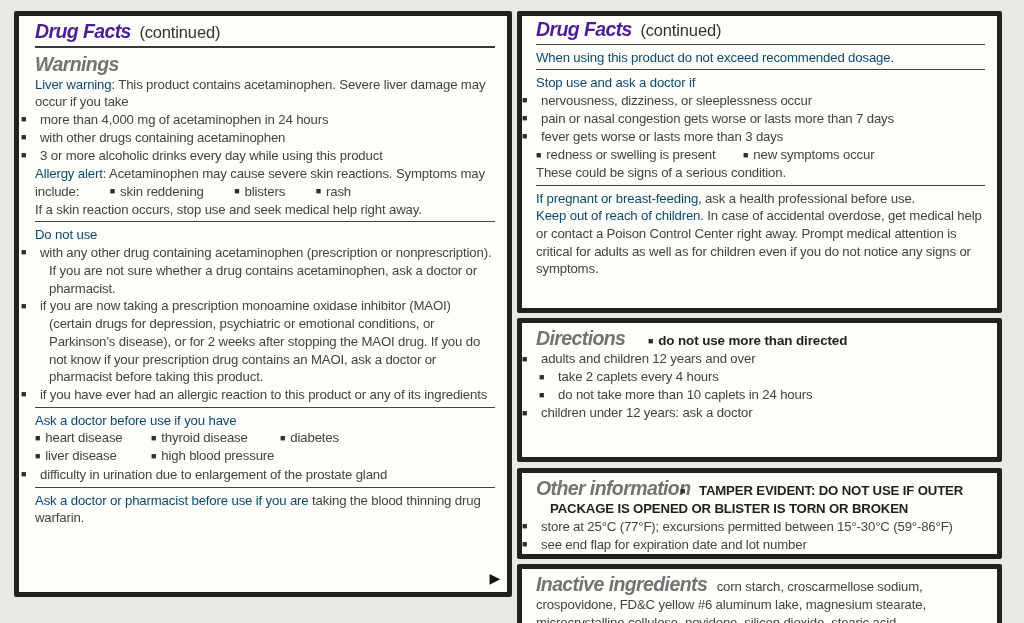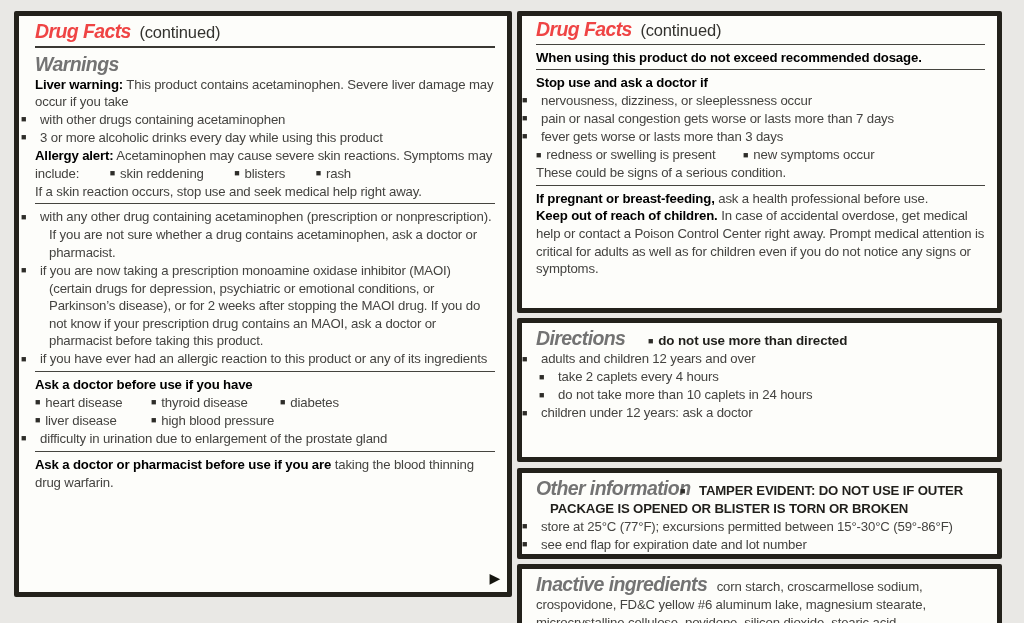--- a/index.html
+++ b/index.html
@@ -17,26 +17,26 @@
     box-sizing:border-box;overflow:hidden;
   }
   #left-panel{left:14px;top:11px;width:498px;height:586px;padding:5px 12px 4px 16px;}
   #right-col{position:absolute;left:517px;top:11px;width:485px;}
   .rbox{position:relative;background:#fdfdfa;border:5px solid #23211b;border-radius:2px;box-sizing:border-box;overflow:hidden;padding:3px 12px 3px 14px;}
   #right-box-1{height:302px;margin-bottom:5px;}
   #right-box-2{height:144px;margin-bottom:6px;}
   #right-box-3{height:91px;margin-bottom:5px;}
   #right-box-4{height:87px;}
   .title{margin:2px 0 1px 0;white-space:nowrap;}
-  .brand{font-style:italic;font-weight:700;font-size:19.5px;color:#ef4444;letter-spacing:-0.6px;}
+  .brand{font-style:italic;font-weight:700;font-size:19.5px;color:#4c1d95;letter-spacing:-0.6px;}
   .cont{font-size:16.5px;color:#33322e;margin-left:5px;}
   .rule{border:none;border-top:2px solid #3a3833;margin:3px 0 4px 0;height:0;}
   .rule-thin{border:none;border-top:1.6px solid#45443f;margin:3px 0 4px 0;height:0;}
   .h-sec{font-style:italic;font-weight:700;font-size:19.5px;color:#737373;letter-spacing:-0.6px;line-height:24px;}
-  .b{font-weight:700;color:#000000;}
+  .b{font-weight:400;color:#0c4a6e;}
   p{margin:0;}
   .sq{font-size:9px;display:inline-block;vertical-align:1.5px;margin-right:5px;color:#2e2d29;font-style:normal;}
   .bul{padding-left:14px;text-indent:-14px;}
   .bul-nest{margin-left:17px;}
   .cells{white-space:nowrap;}
   .cell{display:inline-block;}
   .w1{width:116px;}
   .w2{width:129px;}
   .w3{width:207px;}
   .inline-bul{margin-left:27px;white-space:nowrap;}
@@ -56,36 +56,40 @@
   </div>
   <hr class="rule">
 
   <div class="h-sec">Warnings</div>
 
   <p class="hang" style="padding-left:0;text-indent:0;">
     <span class="b">Liver warning:</span>
     <span>This product contains acetaminophen. Severe liver damage may occur if you take</span>
   </p>
   <p class="bul">
+    <span class="sq">■</span><span>more than 4,000 mg of acetaminophen in 24 hours</span>
+  </p>
+  <p class="bul">
     <span class="sq">■</span><span>with other drugs containing acetaminophen</span>
   </p>
   <p class="bul">
     <span class="sq">■</span><span>3 or more alcoholic drinks every day while using this product</span>
   </p>
   <p>
     <span class="b">Allergy alert:</span>
     <span>Acetaminophen may cause severe skin reactions. Symptoms may include:</span>
     <span class="inline-bul"><span class="sq">■</span><span>skin reddening</span></span>
     <span class="inline-bul"><span class="sq">■</span><span>blisters</span></span>
     <span class="inline-bul"><span class="sq">■</span><span>rash</span></span>
   </p>
   <p>If a skin reaction occurs, stop use and seek medical help right away.</p>
 
   <hr class="rule-thin">
 
+  <p class="b">Do not use</p>
   <p class="bul">
     <span class="sq">■</span><span>with any other drug containing acetaminophen (prescription or nonprescription). If you are not sure whether a drug contains acetaminophen, ask a doctor or pharmacist.</span>
   </p>
   <p class="bul">
     <span class="sq">■</span><span>if you are now taking a prescription monoamine oxidase inhibitor (MAOI) (certain drugs for depression, psychiatric or emotional conditions, or Parkinson’s disease), or for 2 weeks after stopping the MAOI drug. If you do not know if your prescription drug contains an MAOI, ask a doctor or pharmacist before taking this product.</span>
   </p>
   <p class="bul">
     <span class="sq">■</span><span>if you have ever had an allergic reaction to this product or any of its ingredients</span>
   </p>
 

